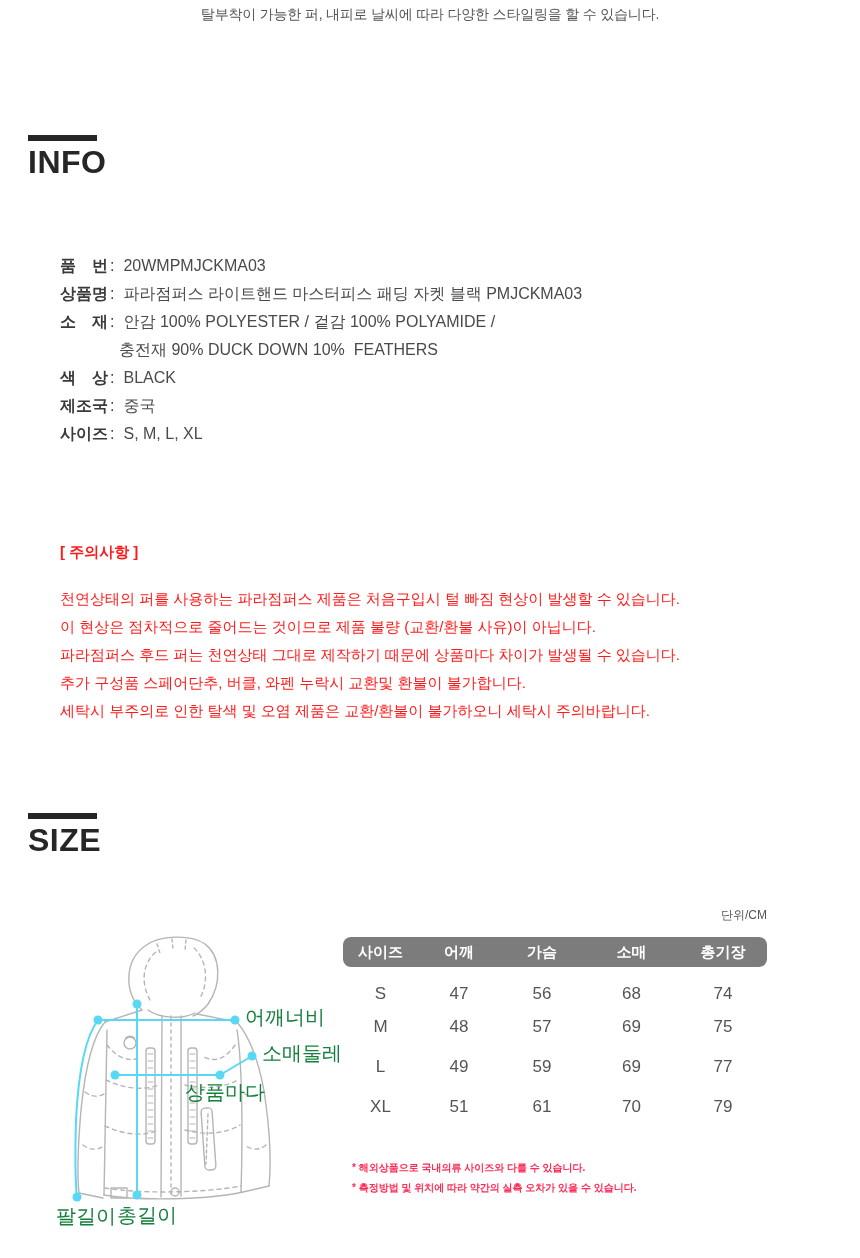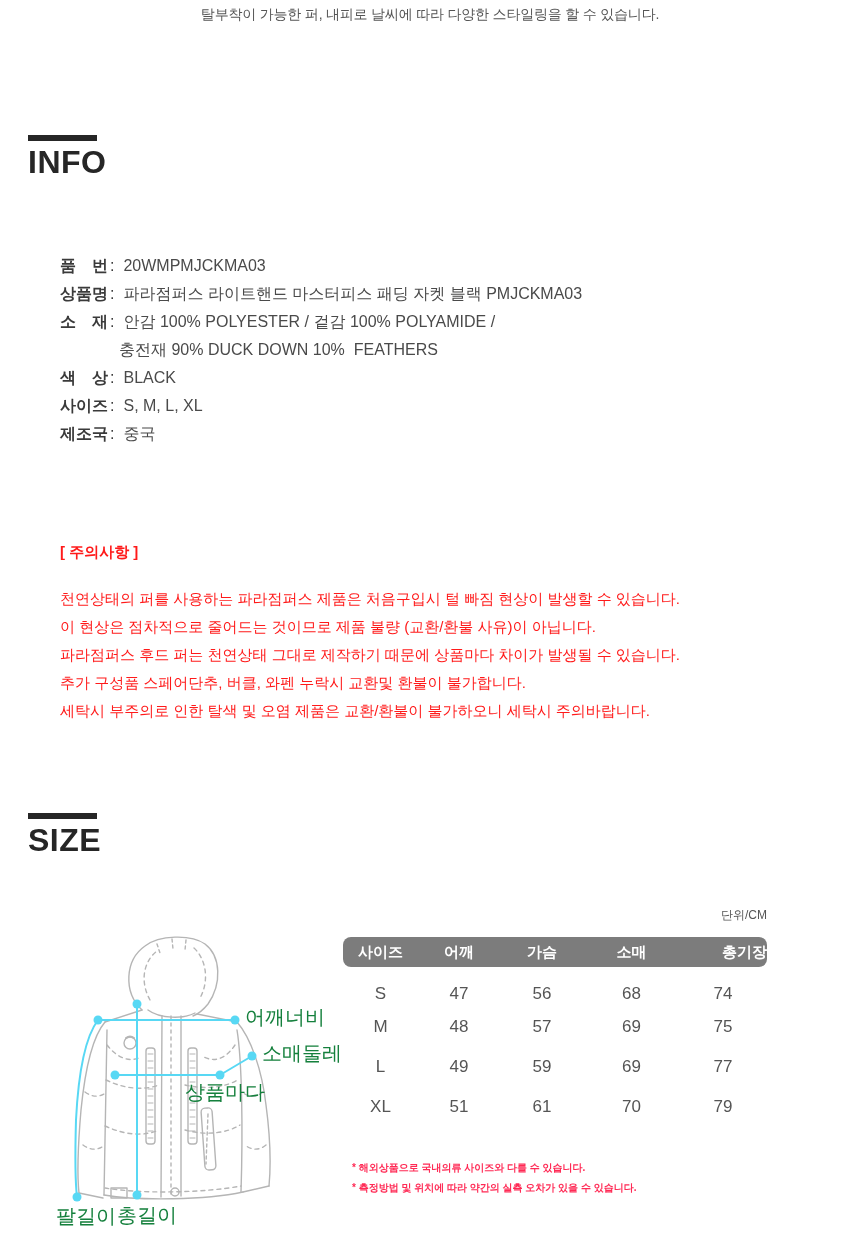--- a/index.html
+++ b/index.html
@@ -37,21 +37,21 @@
 
   .size-table {
     position:absolute; left:343px; top:937px; width:424px;
     border-collapse:separate; border-spacing:0; table-layout:fixed;
   }
   .size-table th {
     background:#7c7c7c; color:#ffffff; font-size:15px; font-weight:700;
     height:30px; text-align:center; vertical-align:middle;
   }
   .size-table th:first-child { border-radius:8px 0 0 8px; }
-  .size-table th:last-child  { border-radius:0 8px 8px 0;text-align:right; }
+  .size-table th:last-child  { border-radius:0 8px 8px 0; }
   .size-table td {
     height:40px; text-align:center; vertical-align:middle;
     font-size:17px; color:#555;
   }
   .size-table tbody tr:first-child td { padding-top:14px; }
 
   .diagram { position:absolute; left:45px; top:930px; width:290px; height:300px; }
   .diagram svg { position:absolute; left:0; top:0; }
   .measure-label { position:absolute; font-size:20px; color:#15803d; white-space:nowrap; }
   #lbl-shoulder { left:200px; top:74px; }
@@ -72,22 +72,22 @@
 
   <div class="section-bar" id="info-bar"></div>
   <div class="section-heading" id="info-heading">INFO</div>
 
   <div class="info-list">
     <div class="info-row"><span class="lbl">품　번</span><span class="colon">:</span><span>20WMPMJCKMA03</span></div>
     <div class="info-row"><span class="lbl">상품명</span><span class="colon">:</span><span>파라점퍼스 라이트핸드 마스터피스 패딩 자켓 블랙 PMJCKMA03</span></div>
     <div class="info-row"><span class="lbl">소　재</span><span class="colon">:</span><span>안감 100% POLYESTER / 겉감 100% POLYAMIDE /</span></div>
     <div class="info-row cont"><span>충전재 90% DUCK DOWN 10%  FEATHERS</span></div>
     <div class="info-row"><span class="lbl">색　상</span><span class="colon">:</span><span>BLACK</span></div>
+    <div class="info-row"><span class="lbl">제조국</span><span class="colon">:</span><span>중국</span></div>
     <div class="info-row"><span class="lbl">사이즈</span><span class="colon">:</span><span>S, M, L, XL</span></div>
-    <div class="info-row"><span class="lbl">제조국</span><span class="colon">:</span><span>중국</span></div>
   </div>
 
   <div class="caution">
     <div class="caution-title">[ 주의사항 ]</div>
     <div class="caution-lines">
       <div>천연상태의 퍼를 사용하는 파라점퍼스 제품은 처음구입시 털 빠짐 현상이 발생할 수 있습니다.</div>
       <div>이 현상은 점차적으로 줄어드는 것이므로 제품 불량 (교환/환불 사유)이 아닙니다.</div>
       <div>파라점퍼스 후드 퍼는 천연상태 그대로 제작하기 때문에 상품마다 차이가 발생될 수 있습니다.</div>
       <div>추가 구성품 스페어단추, 버클, 와펜 누락시 교환및 환불이 불가합니다.</div>
       <div>세탁시 부주의로 인한 탈색 및 오염 제품은 교환/환불이 불가하오니 세탁시 주의바랍니다.</div>

